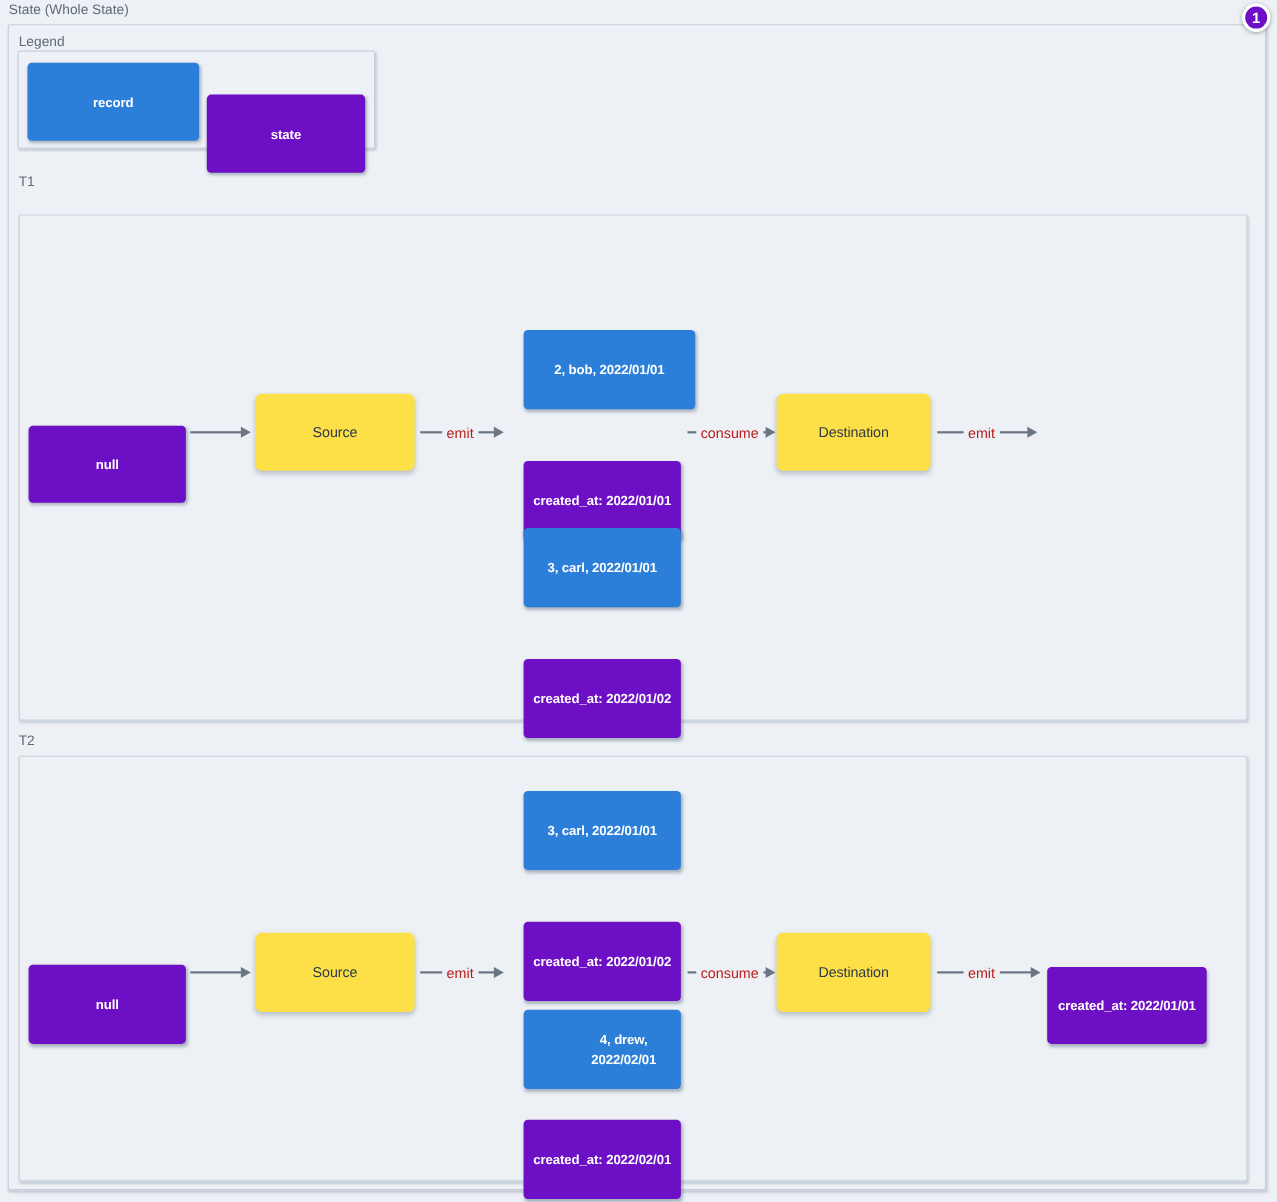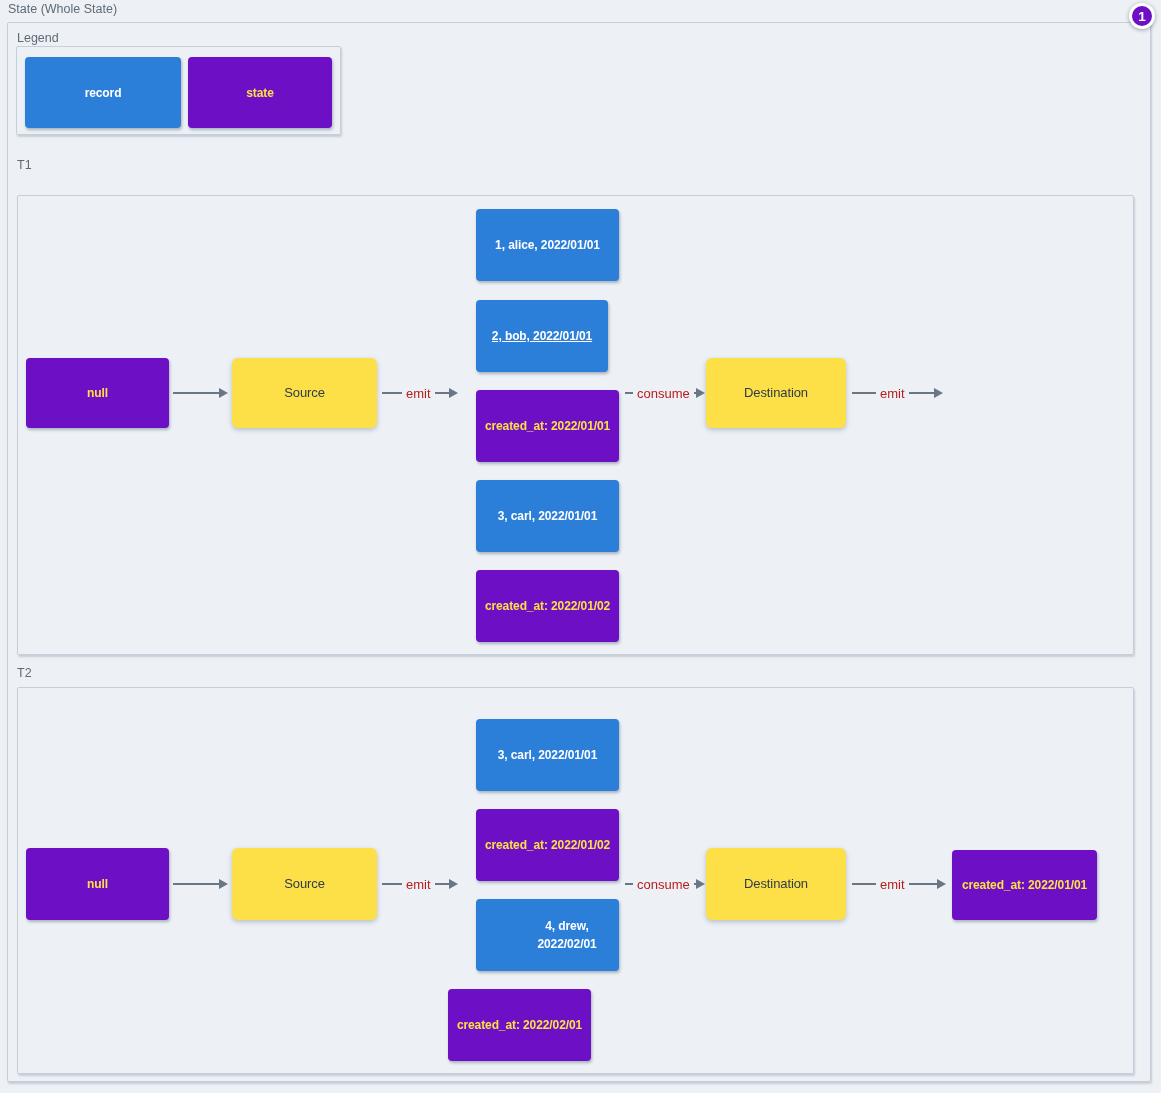--- a/index.html
+++ b/index.html
@@ -46,23 +46,24 @@
     padding: 0 5px;
   }
   .node.record {
     background: var(--record);
     color: #fff;
     font-weight: bold;
     box-shadow: 1px 2px 3px rgba(40,60,90,.35);
   }
   .node.state {
     background: var(--state);
-    color: #fde047;
+    color: #ffffff;
     font-weight: bold;
     box-shadow: 1px 2px 3px rgba(40,60,90,.35);
+    margin-top: 29px;
   }
   .node.plain {
     background: #fde047;
     color: var(--dark-text);
     font-size: 13px;
     font-weight: normal;
     border-radius: 6px;
     box-shadow: 0 2px 5px rgba(100,115,135,.4);
   }
   .edge {
@@ -117,22 +118,21 @@
   <div class="group-box" style="left:16px; top:46px; width:325px; height:89px;"></div>
   <div class="node record" style="left:25px; top:57px; width:156px; height:71px;">record</div>
   <div class="node state" style="left:188px; top:57px; width:144px; height:71px;">state</div>
 
   <div class="group-label" style="left:17px; top:158px;">T1</div>
   <div class="group-box" style="left:17px; top:195px; width:1117px; height:460px;"></div>
 
   <div class="node state" style="left:26px; top:358px; width:143px; height:70px;">null</div>
   <div class="node plain" style="left:232px; top:358px; width:145px; height:70px;">Source</div>
 
-  <div class="node record" style="left:476px; top:209px; width:143px; height:72px;">1, alice, 2022/01/01</div>
-  <div class="node record" style="left:476px; top:300px; width:132px; height:72px;text-decoration:underline;">2, bob, 2022/01/01</div>
+  <div class="node record" style="left:476px; top:300px; width:156px; height:72px;">2, bob, 2022/01/01</div>
   <div class="node state" style="left:476px; top:390px; width:143px; height:72px;">created_at: 2022/01/01</div>
   <div class="node record" style="left:476px; top:480px; width:143px; height:72px;">3, carl, 2022/01/01</div>
   <div class="node state" style="left:476px; top:570px; width:143px; height:72px;">created_at: 2022/01/02</div>
 
   <div class="node plain" style="left:706px; top:358px; width:140px; height:70px;">Destination</div>
 
   <div class="edge" style="left:173px; top:385px; width:55px;">
     <div class="seg grow"></div>
     <div class="head"></div>
   </div>
@@ -156,22 +156,22 @@
   </div>
 
   <div class="group-label" style="left:17px; top:666px;">T2</div>
   <div class="group-box" style="left:17px; top:687px; width:1117px; height:387px;"></div>
 
   <div class="node state" style="left:26px; top:848px; width:143px; height:72px;">null</div>
   <div class="node plain" style="left:232px; top:848px; width:145px; height:72px;">Source</div>
 
   <div class="node record" style="left:476px; top:719px; width:143px; height:72px;">3, carl, 2022/01/01</div>
   <div class="node state" style="left:476px; top:809px; width:143px; height:72px;">created_at: 2022/01/02</div>
-  <div class="node record" style="left:476px; top:899px; width:143px; height:72px;padding-left:44px;">4, drew, 2022/02/01</div>
-  <div class="node state" style="left:448px; top:989px; width:143px; height:72px;">created_at: 2022/02/01</div>
+  <div class="node record" style="left:476px; top:918px; width:143px; height:72px;padding-left:44px;">4, drew, 2022/02/01</div>
+  <div class="node state" style="left:476px; top:989px; width:143px; height:72px;">created_at: 2022/02/01</div>
 
   <div class="node plain" style="left:706px; top:848px; width:140px; height:72px;">Destination</div>
   <div class="node state" style="left:952px; top:850px; width:145px; height:70px;">created_at: 2022/01/01</div>
 
   <div class="edge" style="left:173px; top:876px; width:55px;">
     <div class="seg grow"></div>
     <div class="head"></div>
   </div>
   <div class="edge" style="left:382px; top:876px; width:76px;">
     <div class="seg" style="width:20px;"></div>

